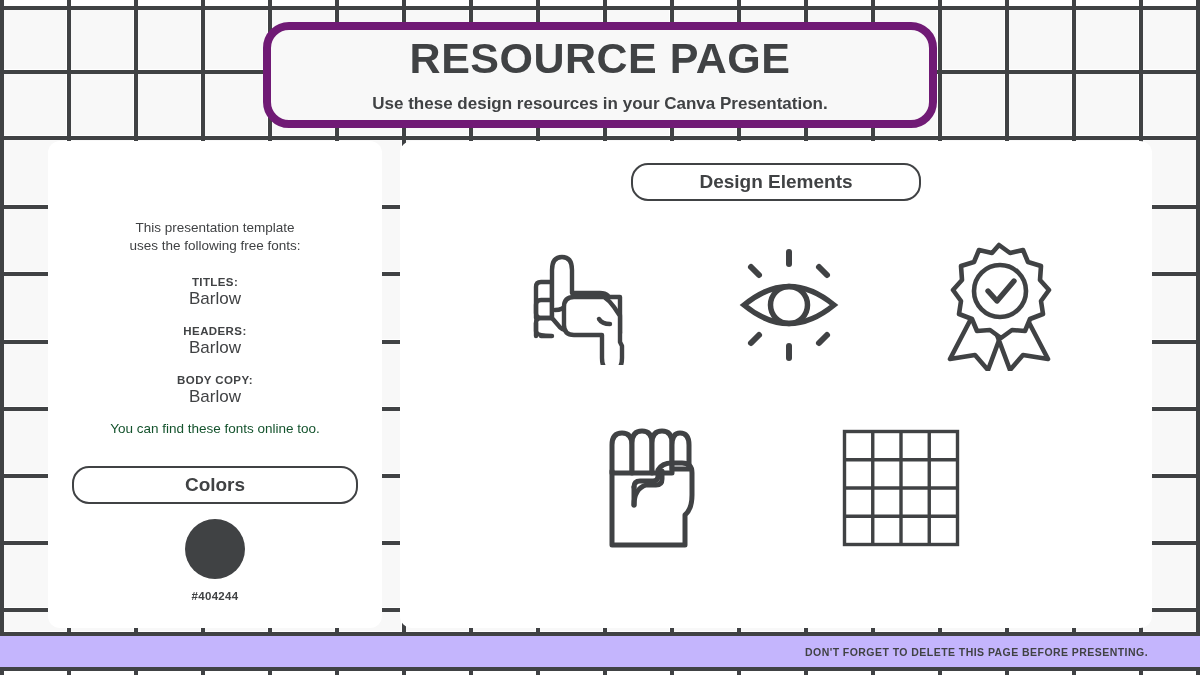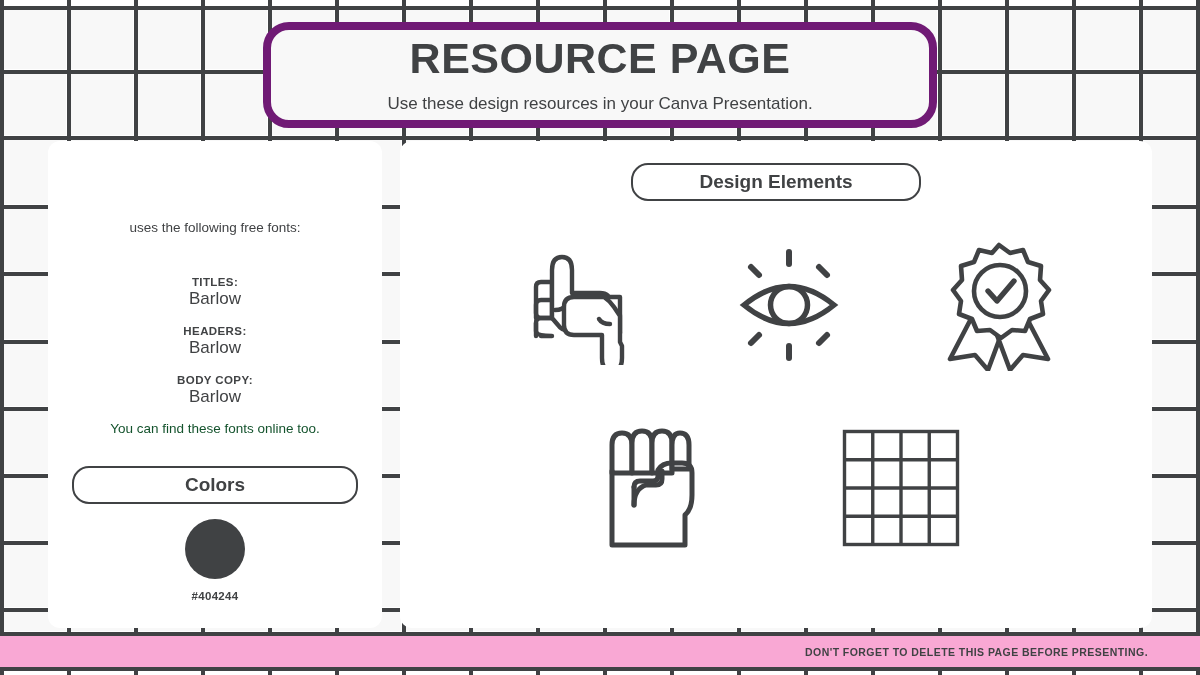--- a/index.html
+++ b/index.html
@@ -63,20 +63,21 @@
     color: #404244;
     letter-spacing: 0.5px;
     line-height: 1.05;
     white-space: nowrap;
   }
   #page-subtitle {
     font-size: 17px;
     color: #404244;
     margin-top: 12px;
     white-space: nowrap;
+    font-weight: bold;
   }
 
   
   .panel {
     position: absolute;
     background: #ffffff;
     z-index: 15;
   }
   #left-panel {
     left: 48px;
@@ -220,21 +221,21 @@
   }
   .el { display: flex; align-items: center; justify-content: center; }
 
   
   #footer-strip {
     position: absolute;
     left: 0;
     right: 0;
     top: 636px;
     height: 31px;
-    background: #f9a8d4;
+    background: #c4b5fd;
     z-index: 18;
     display: flex;
     align-items: center;
     justify-content: flex-end;
   }
   #footer-note {
     font-size: 10.5px;
     font-weight: bold;
     letter-spacing: 0.45px;
     color: #404244;
@@ -494,20 +495,21 @@
 
 <div id="header-pill">
   <div id="page-title">RESOURCE PAGE</div>
   <div id="page-subtitle">Use these design resources in your Canva Presentation.</div>
 </div>
 
 <div class="panel" id="left-panel">
 
 
   <div id="fonts-intro">
+    <div>This presentation template</div>
     <div>uses the following free fonts:</div>
   </div>
 
   <div id="font-list">
     <div class="font-entry">
       <div class="font-role">TITLES:</div>
       <div class="font-name">Barlow</div>
     </div>
     <div class="font-entry">
       <div class="font-role">HEADERS:</div>

